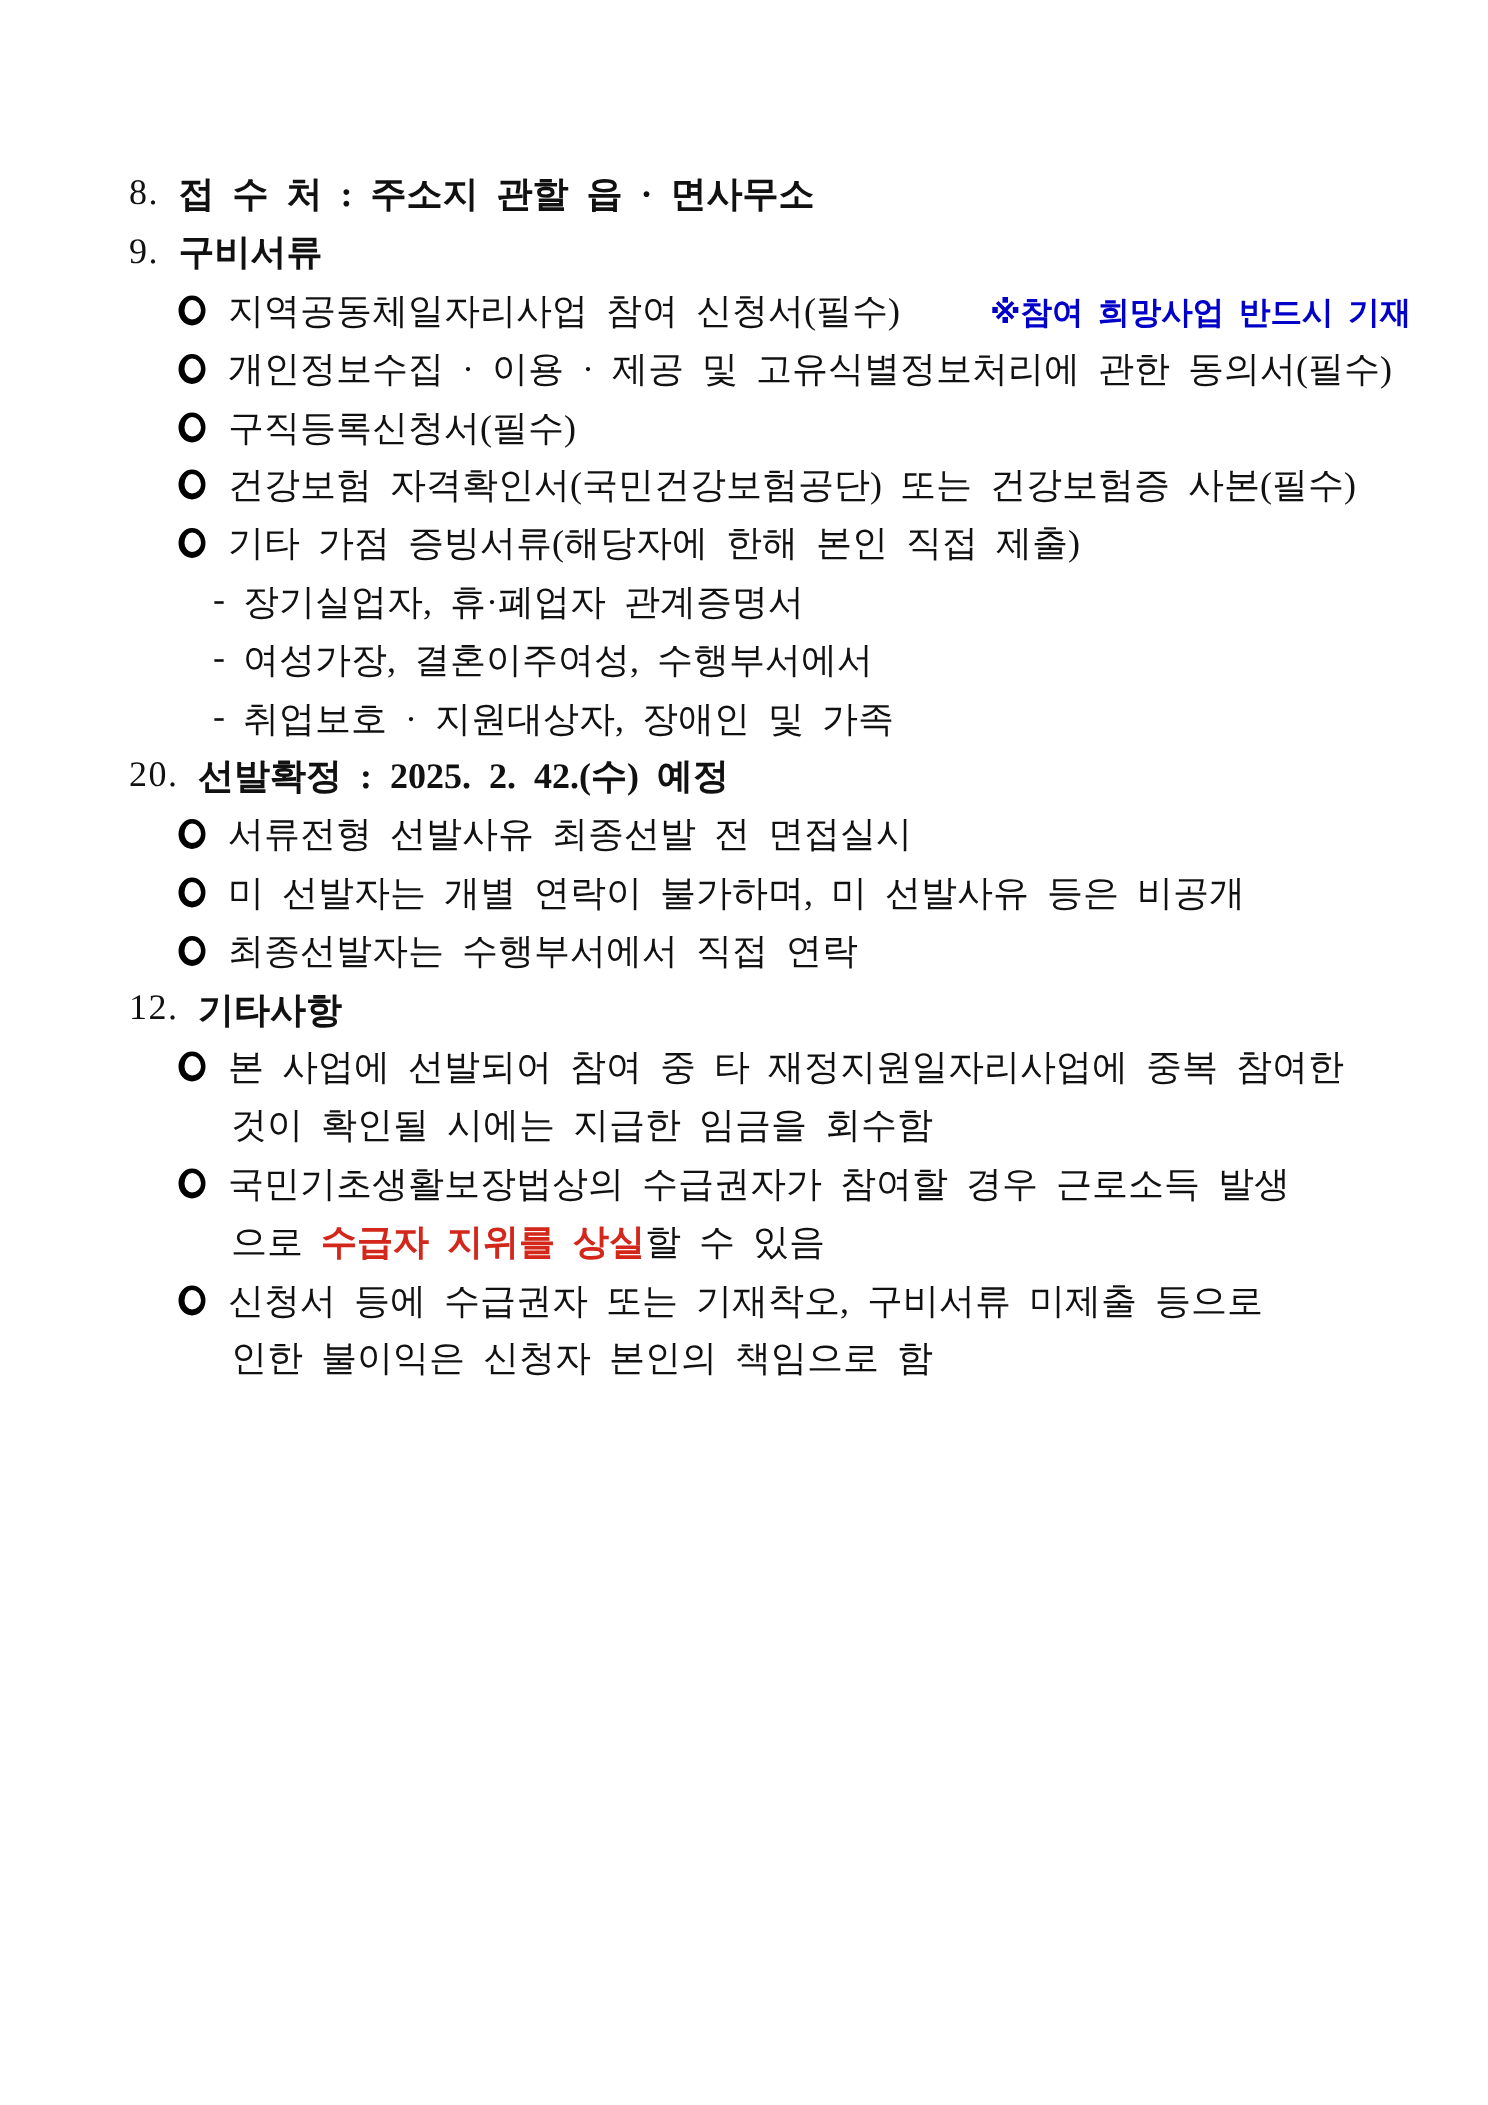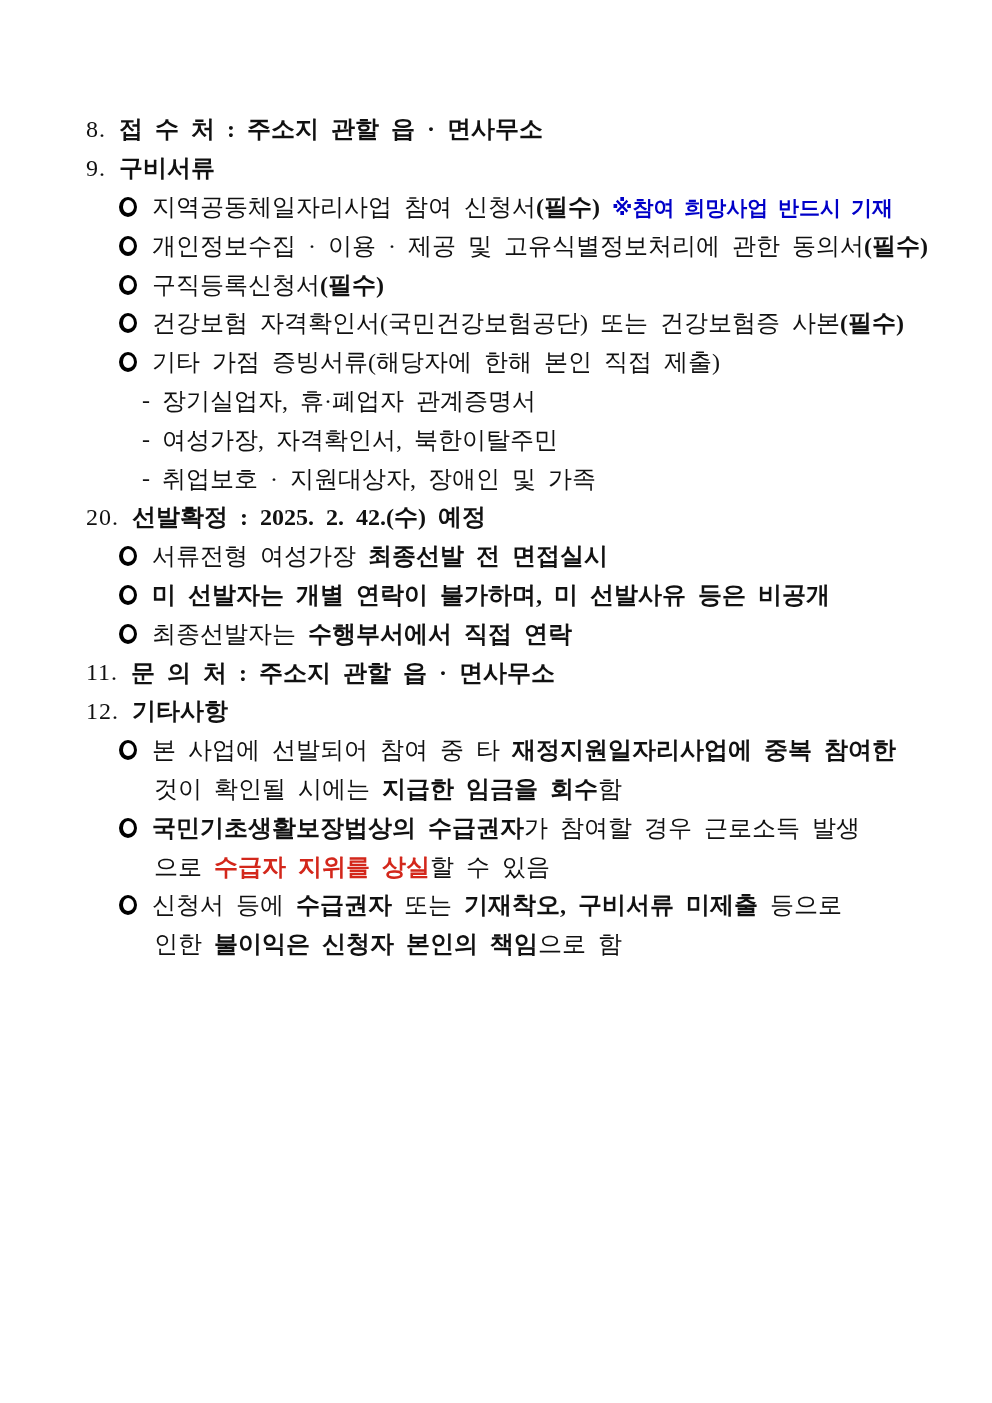--- a/index.html
+++ b/index.html
@@ -19,28 +19,29 @@
   .line {
     display: flex;
     align-items: center;
     height: 38.8px;
     font-size: 24px;
     word-spacing: 6px;
     white-space: nowrap;
   }
   .line .text { display: inline-block; }
   .seg { font-weight: normal; }
-  .seg.b { font-weight: bold; }
+  .seg.b { font-weight: normal; }
   .seg.red { color: var(--alert-red, #d3271b); font-weight: bold; }
   .seg.note {
     font-family: "Liberation Sans", "DejaVu Sans", sans-serif;
     font-weight: bold;
     color: var(--note-blue, #0000c8);
     font-size: 21px;
     word-spacing: 4px;
+    margin-left: 48px;
   }
   .numbered { padding-left: 0; }
   .numbered .num {
     font-weight: normal;
     margin-right: 13px;
     letter-spacing: 1px;
   }
   .numbered .seg { font-weight: bold; }
   .bullet { padding-left: 33px; }
   .circle {
@@ -94,45 +95,41 @@
       <div class="line bullet">
         <span class="circle"></span>
         <span class="text"><span class="seg">기타 가점 증빙서류(해당자에 한해 본인 직접 제출)</span></span>
       </div>
       <div class="line dash">
         <span class="dash-marker">-</span>
         <span class="text"><span class="seg">장기실업자, 휴·폐업자 관계증명서</span></span>
       </div>
       <div class="line dash">
         <span class="dash-marker">-</span>
-        <span class="text"><span class="seg">여성가장, 자격확인서, 북한이탈주민</span></span>
+        <span class="text"><span class="seg">여성가장, 결혼이주여성, 수행부서에서</span></span>
       </div>
       <div class="line dash">
         <span class="dash-marker">-</span>
         <span class="text"><span class="seg">취업보호 · 지원대상자, 장애인 및 가족</span></span>
       </div>
       <div class="line numbered">
         <span class="num">20.</span>
         <span class="text"><span class="seg b">선발확정 : 2025. 2. 42.(수) 예정</span></span>
       </div>
       <div class="line bullet">
         <span class="circle"></span>
-        <span class="text"><span class="seg">서류전형 여성가장 </span><span class="seg b">최종선발 전 면접실시</span></span>
+        <span class="text"><span class="seg">서류전형 선발사유 </span><span class="seg b">최종선발 전 면접실시</span></span>
       </div>
       <div class="line bullet">
         <span class="circle"></span>
         <span class="text"><span class="seg b">미 선발자는 개별 연락이 불가하며, 미 선발사유 등은 비공개</span></span>
       </div>
       <div class="line bullet">
         <span class="circle"></span>
         <span class="text"><span class="seg">최종선발자는 </span><span class="seg b">수행부서에서 직접 연락</span></span>
-      </div>
-      <div class="line numbered">
-        <span class="num">11.</span>
-        <span class="text"><span class="seg b">문 의 처 : 주소지 관할 읍 · 면사무소</span></span>
       </div>
       <div class="line numbered">
         <span class="num">12.</span>
         <span class="text"><span class="seg b">기타사항</span></span>
       </div>
       <div class="line bullet">
         <span class="circle"></span>
         <span class="text"><span class="seg">본 사업에 선발되어 참여 중 타 </span><span class="seg b">재정지원일자리사업에 중복 참여한</span></span>
       </div>
       <div class="line cont">

